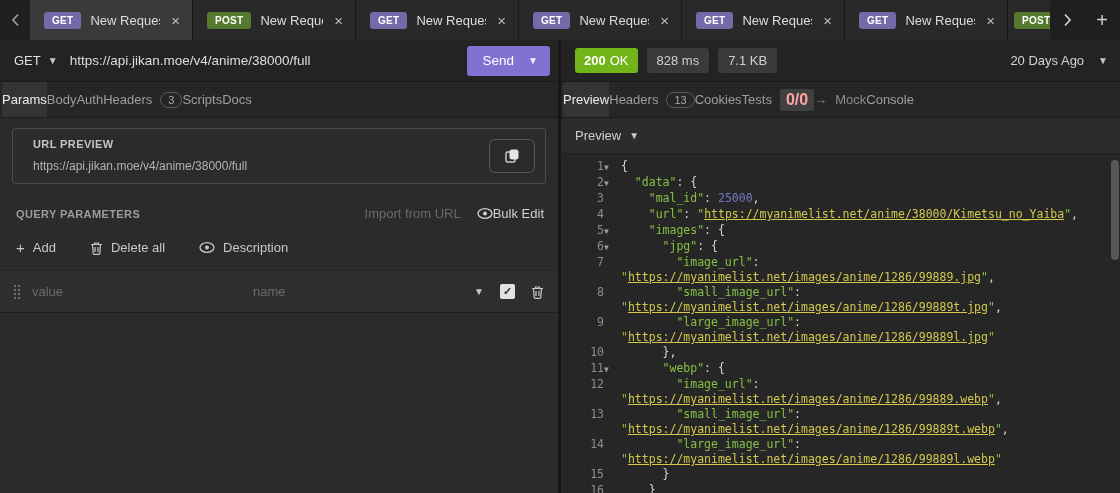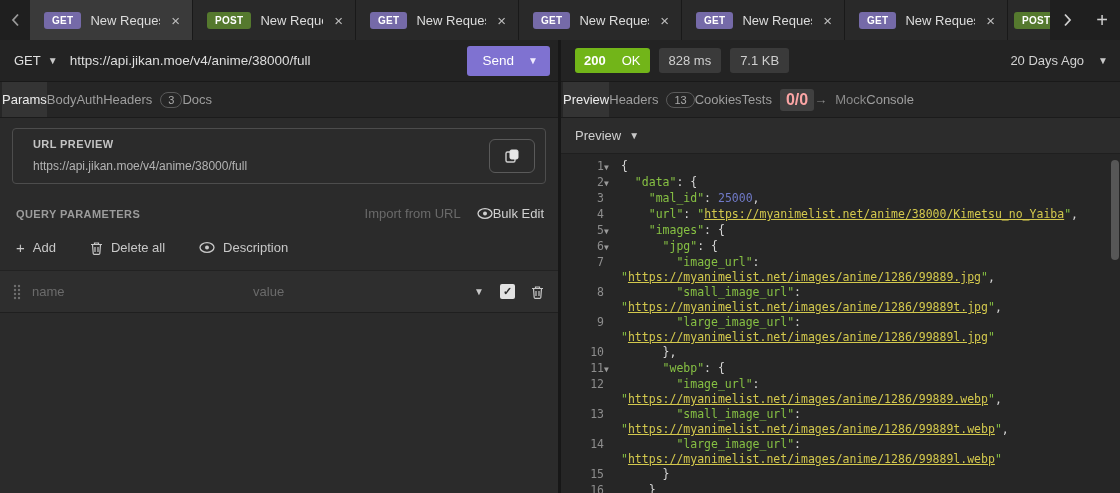--- a/index.html
+++ b/index.html
@@ -33,21 +33,21 @@
   .url-row { height:42px; background:#232323; border-bottom:1px solid #191919; display:flex; align-items:center; padding:0 4px 0 14px; flex:none; }
   .method-sel { display:flex; align-items:center; gap:7px; color:#e0e0e0; cursor:pointer; margin-right:12px; }
   .caret { font-size:10px; color:#c8c8c8; }
   .url-input { flex:1; color:#dedede; font-size:13.5px; white-space:nowrap; overflow:hidden; background:transparent; border:none; outline:none; }
   .send-btn { background:#7f72d1; color:#fff; border:none; border-radius:3px; height:30px; padding:0 12px 0 16px;
     font-size:13.5px; font-family:inherit; display:flex; align-items:center; gap:14px; cursor:pointer; margin-right:4px; }
   .send-btn .caret { color:#efeaff; }
 
   .resp-bar { height:42px; background:#232323; border-bottom:1px solid #191919; display:flex; align-items:center; padding:0 12px 0 14px; gap:9px; flex:none; }
   .stat-badge { background:#72b519; color:#fff; border-radius:3px; padding:5px 9px; font-size:13px; }
-  .stat-badge b { font-weight:bold; margin-right:16px; }
+  .stat-badge b { font-weight:bold; margin-right:4px; }
   .gray-badge { background:#3a3a3a; color:#cfcfcf; border-radius:3px; padding:5px 10px; font-size:13px; }
   .history { margin-left:auto; display:flex; align-items:center; gap:14px; color:#d2d2d2; cursor:pointer; }
 
   
   .ptabs { height:36px; background:#262626; border-bottom:1px solid #1b1b1b; display:flex; align-items:stretch; padding-left:2px; flex:none; }
   .ptab { display:flex; align-items:center; gap:8px; padding:0 0; color:#9e9e9e; cursor:pointer; white-space:nowrap; }
   .ptab.active { background:#343434; color:#ececec; }
   .ptab.dim { color:#8a8a8a; }
   .pill { border:1px solid #5a5a5a; border-radius:9px; color:#aaa; font-size:11px; padding:1px 7px; }
   .badge-dark { background:#404040; color:#fca5a5; font-weight:bold; font-size:16px; border-radius:3px; padding:2px 6px; }
@@ -173,20 +173,23 @@
           </div>
           <div class="ptab">
             <span>Body</span>
           </div>
           <div class="ptab">
             <span>Auth</span>
           </div>
           <div class="ptab">
             <span>Headers</span>
             <span class="pill">3</span>
+          </div>
+          <div class="ptab">
+            <span>Scripts</span>
           </div>
           <div class="ptab">
             <span>Docs</span>
           </div>
         </div>
 
       <div class="left-body">
 
         <div class="urlprev-box">
           <div class="urlprev-text">
@@ -243,22 +246,22 @@
                   <circle cx="6" cy="2" r="1.2"></circle>
                 <circle cx="2" cy="6" r="1.2"></circle>
                   <circle cx="6" cy="6" r="1.2"></circle>
                 <circle cx="2" cy="10" r="1.2"></circle>
                   <circle cx="6" cy="10" r="1.2"></circle>
                 <circle cx="2" cy="14" r="1.2"></circle>
                   <circle cx="6" cy="14" r="1.2"></circle>
               </g>
             </svg>
           </div>
+          <input class="param-input" placeholder="value" style="">
           <input class="param-input" placeholder="name" style="">
-          <input class="param-input" placeholder="value" style="">
           <div class="row-icons">
             <span class="caret">▼</span>
             <div class="checkbox">
               <span>✓</span>
             </div>
             <svg width="13" height="14" viewBox="0 0 13 14">
               <path d="M1 3.5 h11 M4.5 3.5 V2 h4 v1.5 M2.5 3.5 l.7 9 a1 1 0 0 0 1 .9 h4.6 a1 1 0 0 0 1-.9 l.7-9 M5 6v5 M8 6v5" fill="none" stroke="#c8c8c8" stroke-width="1.2"></path>
             </svg>
           </div>
         </div>

